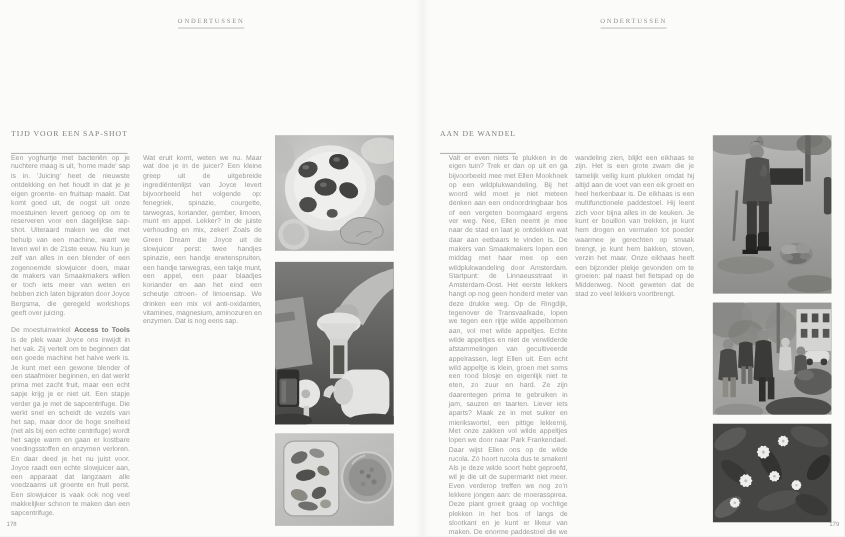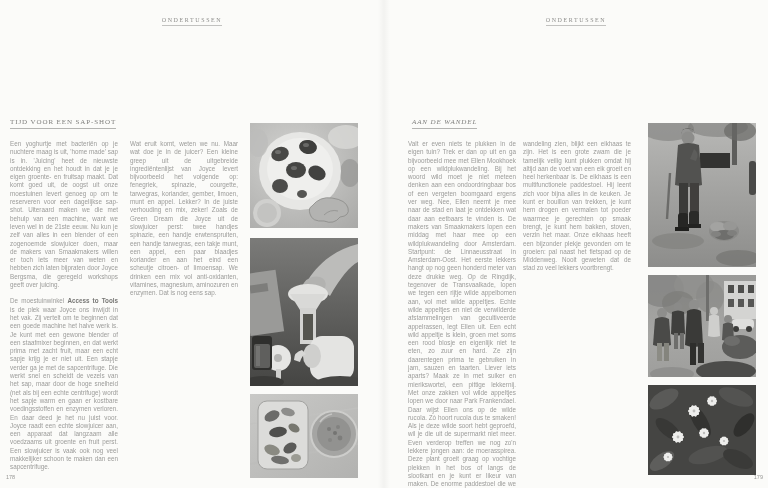--- a/index.html
+++ b/index.html
@@ -20,24 +20,24 @@
     font-family:"Liberation Serif", serif;
     font-size:6px; letter-spacing:1.6px; color:#8e8e8c;
     border-bottom:1px solid #c2c2c0; padding-bottom:2px;
   }
   .ph-left  { left:0; }
   .ph-right { left:384px; }
   .section-title {
     position:absolute; top:118px;
     font-family:"Liberation Serif", serif;
     font-size:7px; letter-spacing:0.9px; color:#7e7e7c;
-    border-bottom:1px solid #b4b4b2; padding-bottom:2px;text-align:right;
+    border-bottom:1px solid #b4b4b2; padding-bottom:13px;text-align:right;
   }
   .st-left  { left:10px; }
-  .st-right { left:412px;font-style:italic; }
+  .st-right { left:400px; }
   .col {
     position:absolute; width:108px; top:140px;
     font-size:6.3px; line-height:8.3px; color:#9b9b99;
     text-align:justify;
   }
   .col p { margin:0 0 8px 0; }
   .col b { color:#767674; }
   .c-l1 { left:10px; }
   .c-l2 { left:130px; }
   .c-r1 { left:408px; }

